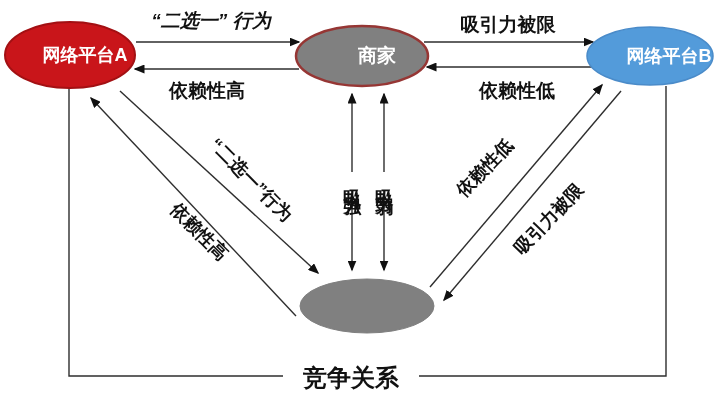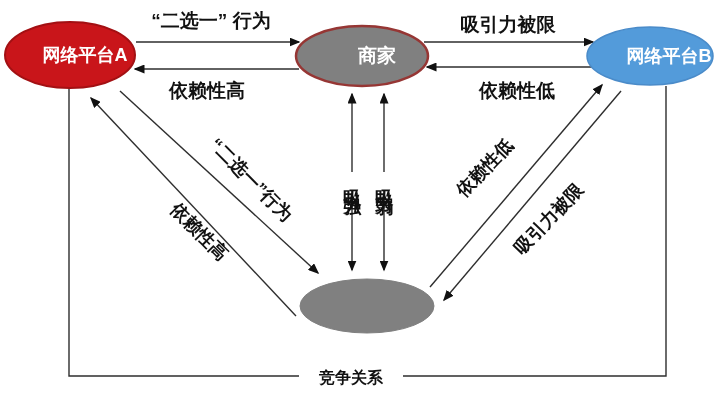--- a/index.html
+++ b/index.html
@@ -8,21 +8,21 @@
     font-family:"Liberation Sans","DejaVu Sans",sans-serif;color:#111;
   }
   .diagram-svg{position:absolute;left:0;top:0;}
   .cl{stroke:#2e2e2e;stroke-width:1.4;fill:none;}
   .lbl{
     position:absolute;white-space:nowrap;font-weight:700;color:#111;
     transform:translate(-50%,-50%);line-height:1.15;
   }
   .lbl.fs18{font-size:18px;}
   .lbl.fs19{font-size:19px;}
-  .lbl.fs20{font-size:16px;}
+  .lbl.fs20{font-size:24px;}
   .node-label{color:#ffffff;transform:translate(-50%,-50%);padding-left:30px;}
   .rot45{transform:translate(-50%,-50%) rotate(45deg);}
   .rotm46{transform:translate(-50%,-50%) rotate(-46deg);}
   .vert{
     writing-mode:vertical-rl;text-orientation:upright;
     background:#ffffff;padding:3px 1px;letter-spacing:3px;
   }
   .whitebg{background:#ffffff;padding:1px 20px;}
 </style>
 </head>
@@ -57,21 +57,21 @@
     <ellipse cx="70" cy="55" rx="65" ry="33" stroke-width="2" fill="#C9151A" stroke="#A31013"></ellipse>
     <ellipse cx="362" cy="56" rx="66" ry="30" stroke-width="2.5" fill="#808080" stroke="#963634"></ellipse>
     <ellipse cx="650" cy="56" rx="63" ry="29" stroke-width="1.5" fill="#539BDA" stroke="#4A8BC9"></ellipse>
     <ellipse cx="367" cy="306" rx="67" ry="27" stroke-width="1" fill="#808080" stroke="#7F7F7F"></ellipse>
   </svg>
 
   <div class="lbl fs18 node-label" style="left:70px;top:55px;">网络平台A</div>
   <div class="lbl fs19 node-label" style="left:362px;top:56px;">商家</div>
   <div class="lbl fs18 node-label" style="left:654px;top:56px;">网络平台B</div>
 
-  <div class="lbl fs19" style="left:211px;top:21px;">“二选一” 行为</div>
+  <div class="lbl fs19" style="left:211px;top:21px;font-style:italic;">“二选一” 行为</div>
   <div class="lbl fs19" style="left:207px;top:91px;">依赖性高</div>
   <div class="lbl fs19" style="left:508px;top:25px;">吸引力被限</div>
   <div class="lbl fs19" style="left:517px;top:91px;">依赖性低</div>
 
   <div class="lbl fs18 rot45" style="left:251px;top:180px;">“二选一”行为</div>
   <div class="lbl fs18 rot45" style="left:199px;top:232px;">依赖性高</div>
   <div class="lbl fs18 rotm46" style="left:485px;top:168px;">依赖性低</div>
   <div class="lbl fs18 rotm46" style="left:549px;top:219px;">吸引力被限</div>
 
   <div class="lbl fs18 vert" style="left:352px;top:181px;">吸引力强</div>

